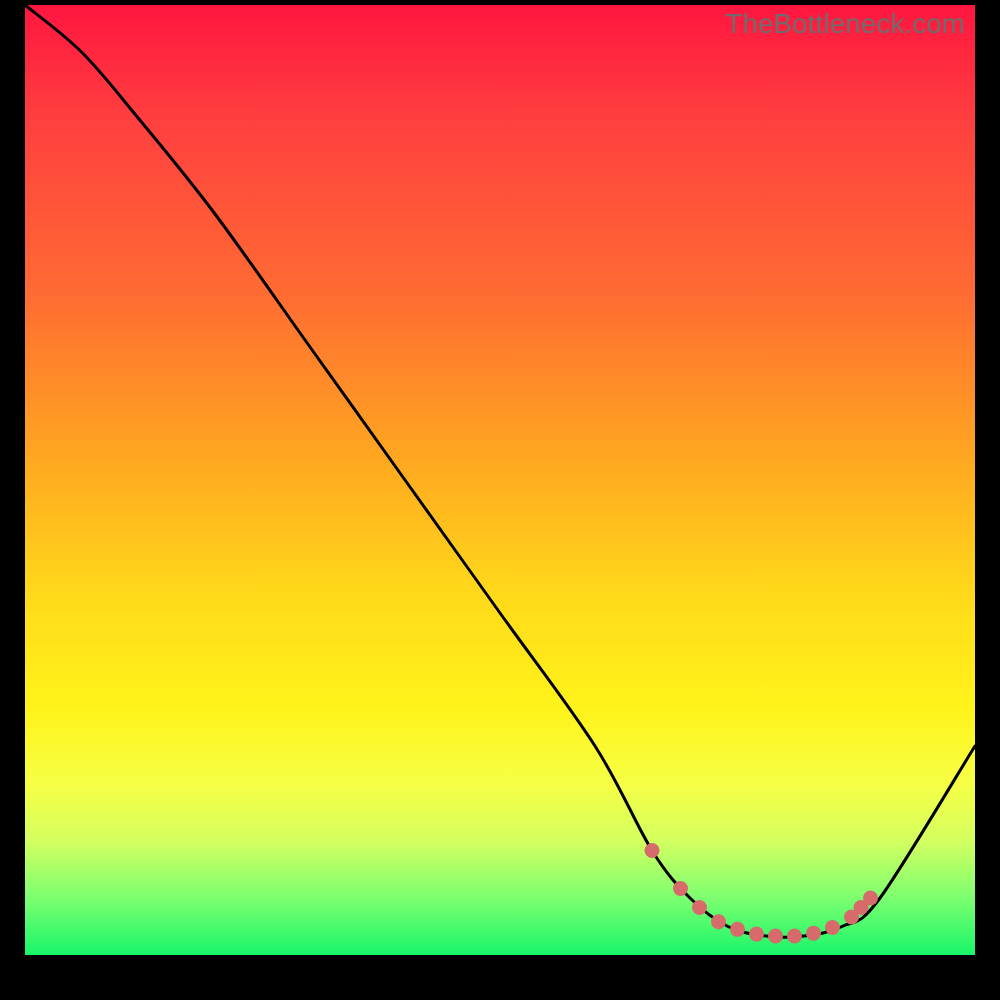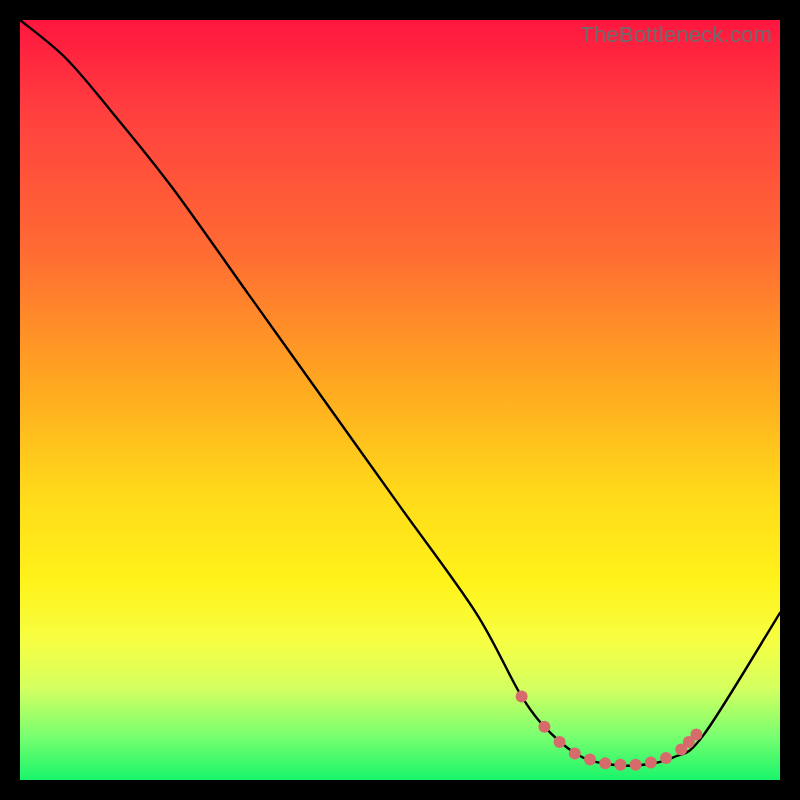--- a/index.html
+++ b/index.html
@@ -12,21 +12,21 @@
     font-family: Arial, Helvetica, sans-serif;
   }
   .frame {
     position: absolute;
     inset: 0;
     background: #000;
   }
   .plot {
     position: absolute;
     left: 20px;
-    top: 20px;
+    top: 4px;
     width: 760px;
     height: 760px;
     
     background: linear-gradient(
       to bottom,
       #ff163f 0%,
       #ff3f3f 12%,
       #ff6a33 30%,
       #ffa820 48%,
       #ffd91a 62%,

